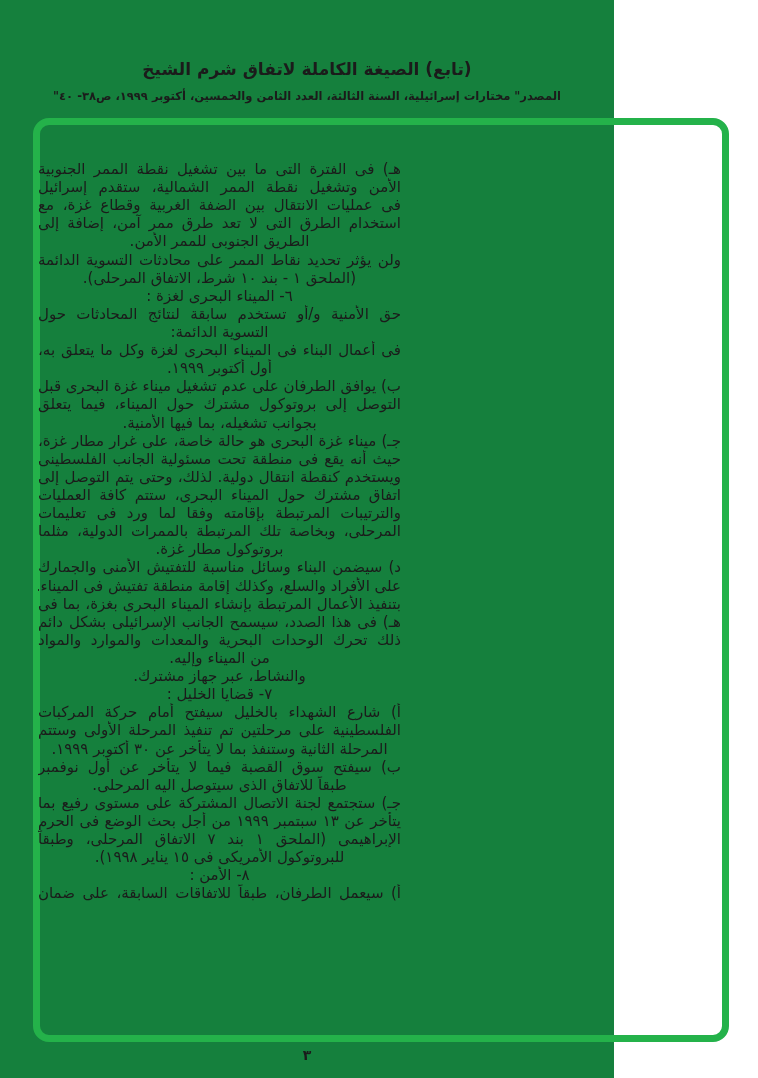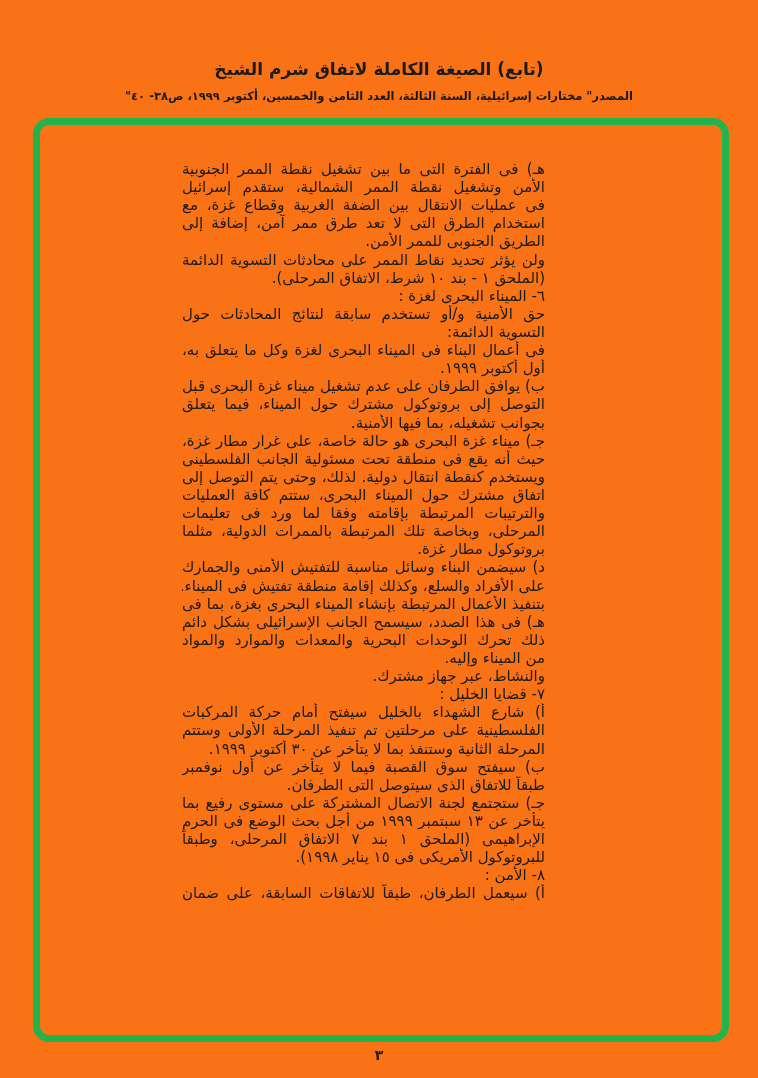--- a/index.html
+++ b/index.html
@@ -7,23 +7,23 @@
     padding: 0;
     width: 758px;
     height: 1078px;
     background: #ffffff;
     overflow: hidden;
     font-family: "DejaVu Sans", sans-serif;
     color: #1b1b1b;
   }
   .page {
     position: relative;
-    width: 758px;
+    width: 614px;
     height: 1078px;
-    background: #f97316;
+    background: #15803d;
   }
   .doc-title {
     position: absolute;
     top: 59px;
     left: 0;
     width: 100%;
     text-align: center;
     direction: rtl;
     font-size: 17px;
     font-weight: bold;
@@ -56,21 +56,21 @@
     right: 213px;
     width: 363px;
     direction: rtl;
     font-size: 15px;
     line-height: 18.12px;
     margin-left: 32px;
   }
   .body-text .line {
     height: 18.12px;
     overflow: hidden;
-    text-align: right;
+    text-align: center;
     white-space: nowrap;
   }
   .body-text .line.j {
     white-space: normal;
     text-align: justify;
     text-align-last: justify;
   }
   .page-number {
     position: absolute;
     top: 1047px;
@@ -120,21 +120,21 @@
       <div class="line j">بتنفيذ الأعمال المرتبطة بإنشاء الميناء البحرى بغزة، بما فى</div>
       <div class="line j">هـ) فى هذا الصدد، سيسمح الجانب الإسرائيلى بشكل دائم</div>
       <div class="line j">ذلك تحرك الوحدات البحرية والمعدات والموارد والمواد المطلوبة</div>
       <div class="line">من الميناء وإليه.</div>
       <div class="line">والنشاط، عبر جهاز مشترك.</div>
       <div class="line">٧- قضايا الخليل :</div>
       <div class="line j">أ) شارع الشهداء بالخليل سيفتح أمام حركة المركبات</div>
       <div class="line j">الفلسطينية على مرحلتين تم تنفيذ المرحلة الأولى وستتم</div>
       <div class="line">المرحلة الثانية وستنفذ بما لا يتأخر عن ٣٠ أكتوبر ١٩٩٩.</div>
       <div class="line j">ب) سيفتح سوق القصبة فيما لا يتأخر عن أول نوفمبر ١٩٩٩،</div>
-      <div class="line">طبقاً للاتفاق الذى سيتوصل التى الطرفان.</div>
+      <div class="line">طبقاً للاتفاق الذى سيتوصل اليه المرحلى.</div>
       <div class="line j">جـ) ستجتمع لجنة الاتصال المشتركة على مستوى رفيع بما لا</div>
       <div class="line j">يتأخر عن ١٣ سبتمبر ١٩٩٩ من أجل بحث الوضع فى الحرم</div>
       <div class="line j">الإبراهيمى (الملحق ١ بند ٧ الاتفاق المرحلى، وطبقاً</div>
       <div class="line">للبروتوكول الأمريكى فى ١٥ يناير ١٩٩٨).</div>
       <div class="line">٨- الأمن :</div>
       <div class="line j">أ) سيعمل الطرفان، طبقاً للاتفاقات السابقة، على ضمان</div>
     </div>
 
   <div class="page-number">٣</div>
 

